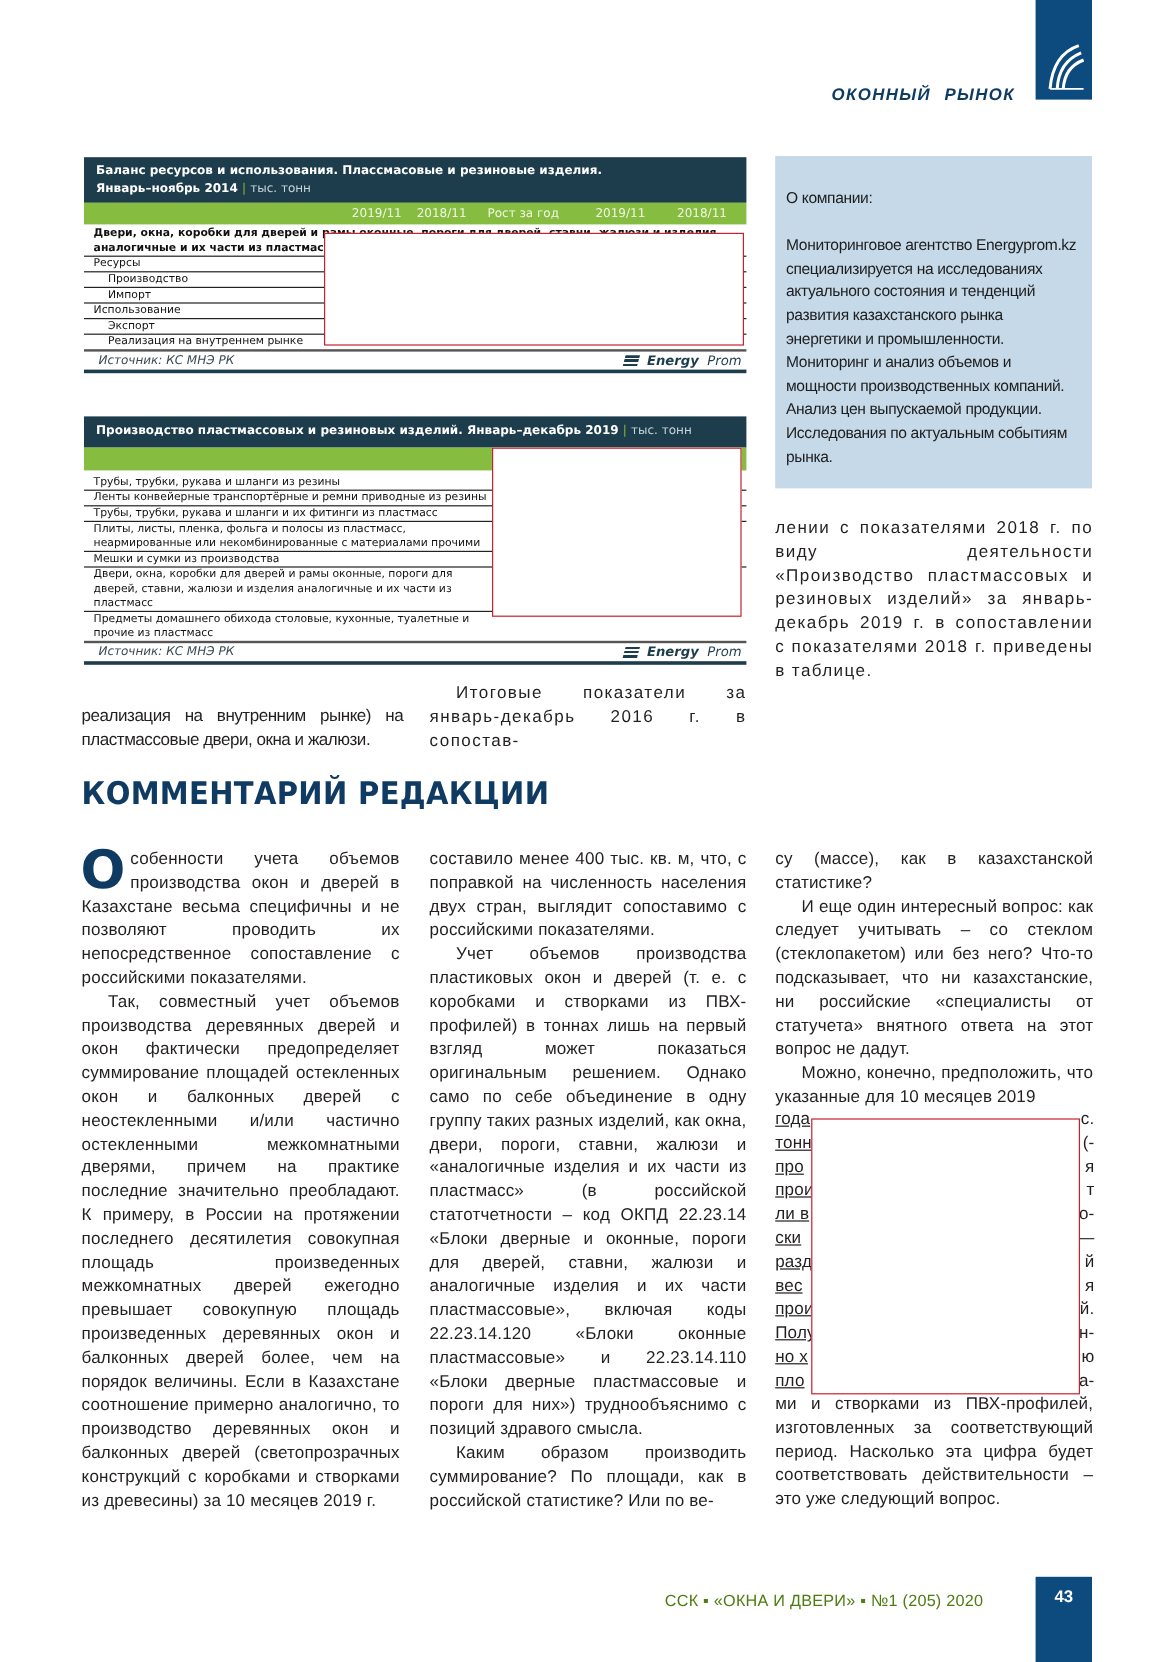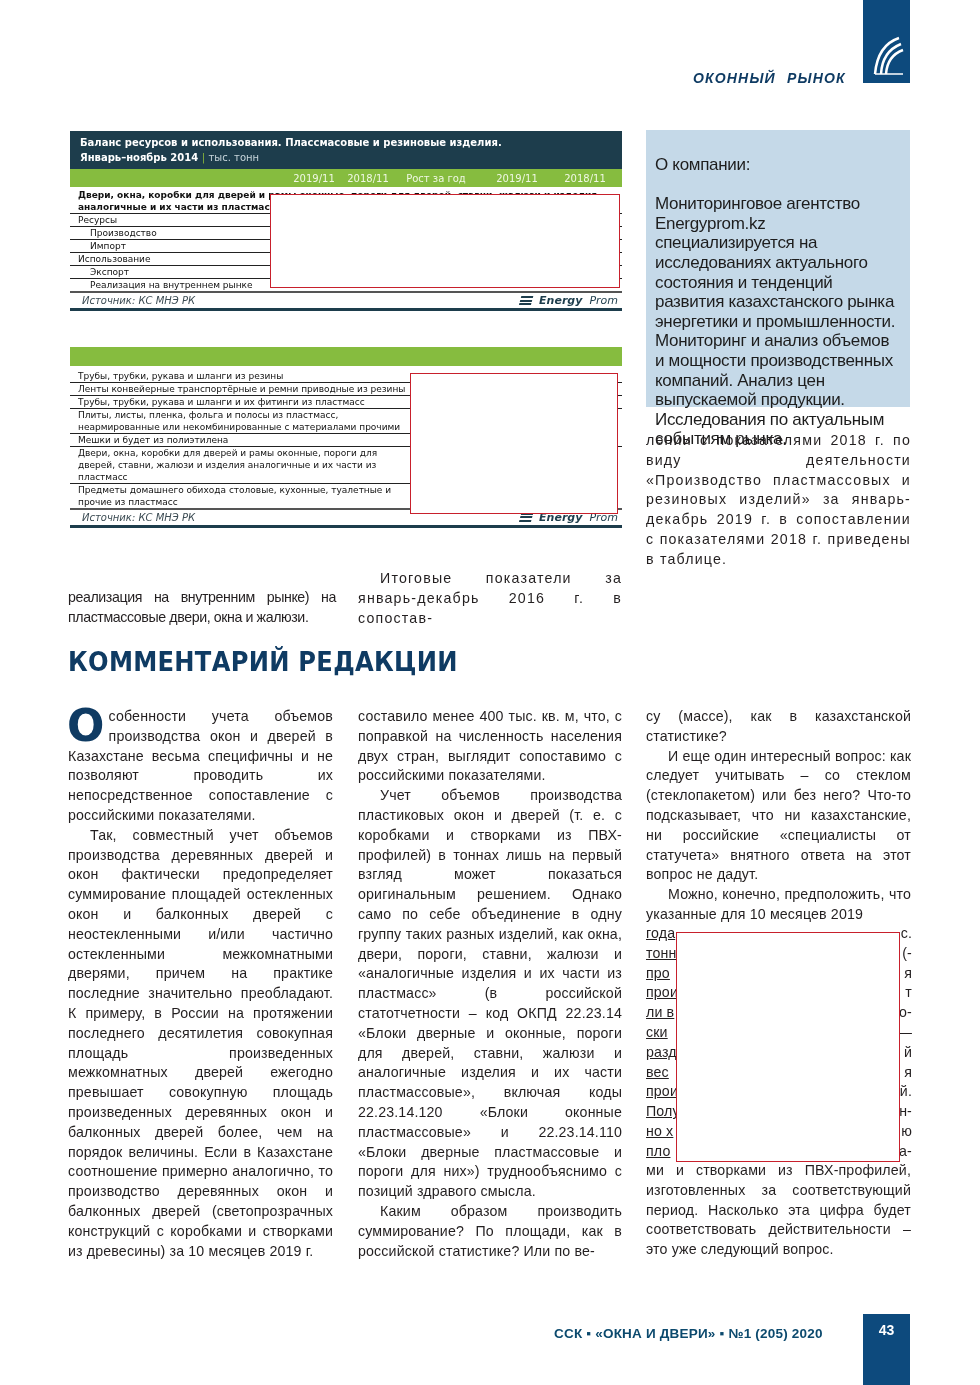--- a/index.html
+++ b/index.html
@@ -25,36 +25,36 @@
   .row.ind { padding-left: 20px; }
   .row.wrap { white-space: normal; }
   .tbl-foot { display: flex; justify-content: space-between; align-items: center; height: 20px; font-size: 10px; font-style: italic; color: #3a4a52; padding: 0 4px 0 12px; border-top: 2px solid #555; border-bottom: 3px solid #1d3d4c; }
   .ep-logo { font-style: italic; font-weight: bold; color: #1d3d4c; display: flex; align-items: center; gap: 7px; font-size: 11px; }
   .ep-logo .ep-mark { display: inline-block; width: 12px; height: 10px; background: repeating-linear-gradient(180deg, #1d3d4c 0 2px, transparent 2px 3.5px); transform: skewX(-15deg); }
   .ep-logo .prom { font-weight: normal; }
 
   .redact { background: #ffffff; border: 1.5px solid #c8202c; }
 
   
-  .about { left: 646px; top: 130px; width: 264px; height: 277px; background: #c5d9e8; padding: 25px 9px 0 9px; font-size: 17px; line-height: 19.6px; color: #1d1d1d; letter-spacing: -0.3px; }
+  .about { left: 646px; top: 130px; width: 264px; height: 277px; background: #c5d9e8; padding: 25px 9px 0 9px; font-size: 13px; line-height: 19.6px; color: #1d1d1d; letter-spacing: -0.3px; }
   .about p { margin-bottom: 19.6px; }
   .about .brand-name { font-weight: normal; }
 
   
   .col { font-size: 14.2px; line-height: 19.8px; color: #231f20; text-align: justify; letter-spacing: 0.15px; }
   .col p { text-indent: 22px; }
   .col p.noind { text-indent: 0; }
   .wide { letter-spacing: 1.2px; }
 
   .heading { left: 68px; top: 647px; font-size: 26px; font-weight: bold; color: #0f3b63; letter-spacing: 0.3px; font-family: "DejaVu Sans", sans-serif; transform: scaleX(0.93); transform-origin: left; }
 
   .dropcap { float: left; font-size: 44px; line-height: 36px; color: #0f3b63; font-weight: bold; margin: 1px 4px 0 -1px; font-family: "DejaVu Sans", sans-serif; }
 
   
-  .footer-text { left: 554px; top: 1326px; font-size: 13.5px; color: #0c4a6e; letter-spacing: 0.2px; font-weight: bold; }
+  .footer-text { left: 554px; top: 1326px; font-size: 13.5px; color: #4d7c0f; letter-spacing: 0.2px; }
   .page-tab { left: 863px; top: 1314px; width: 47px; height: 71px; background: #0d4a7d; color: #fff; font-weight: bold; font-size: 14px; text-align: center; padding-top: 8px; }
 </style>
 </head>
 <body>
 
 <div class="abs brand-tab">
   <svg width="36" height="42" viewBox="0 0 36 42">
     <path d="M30 2 C18 6 8 16 6 38" stroke="#fff" stroke-width="2.5" fill="none"></path>
     <path d="M32 8 C22 12 13 20 12 38" stroke="#fff" stroke-width="2.5" fill="none"></path>
     <path d="M34 14 C26 17 18 24 17 38" stroke="#fff" stroke-width="2.5" fill="none"></path>
@@ -88,26 +88,29 @@
     <span class="ep-logo">
         <span class="ep-mark"></span>
         <span>Energy</span>
         <span class="prom">Prom</span>
       </span>
   </div>
 </div>
 <div class="abs redact" style="left:270px; top:194px; width:350px; height:94px;"></div>
 
 <div class="abs tbl" style="top:347px;">
+  <div class="tbl-head" style="padding:5px 10px 6px;">
+    <span>Производство пластмассовых и резиновых изделий. Январь–декабрь 2019</span> <span class="sep">|</span> <span class="unit">тыс. тонн</span>
+  </div>
   <div class="tbl-green" style="height:19px;"></div>
   <div class="row" style="margin-top:4px;">Трубы, трубки, рукава и шланги из резины</div>
   <div class="row">Ленты конвейерные транспортёрные и ремни приводные из резины</div>
   <div class="row">Трубы, трубки, рукава и шланги и их фитинги из пластмасс</div>
   <div class="row wrap" style="width:340px;">Плиты, листы, пленка, фольга и полосы из пластмасс, неармированные или некомбинированные с материалами прочими</div>
-  <div class="row">Мешки и будет из полиэтилена</div>
+  <div class="row">Мешки и сумки из производства</div>
   <div class="row wrap" style="width:340px;">Двери, окна, коробки для дверей и рамы оконные, пороги для дверей, ставни, жалюзи и изделия аналогичные и их части из пластмасс</div>
   <div class="row wrap" style="width:340px; border-bottom:none;">Предметы домашнего обихода столовые, кухонные, туалетные и прочие из пластмасс</div>
   <div class="tbl-foot">
     <span>Источник: КС МНЭ РК</span>
     <span class="ep-logo">
         <span class="ep-mark"></span>
         <span>Energy</span>
         <span class="prom">Prom</span>
       </span>
   </div>

